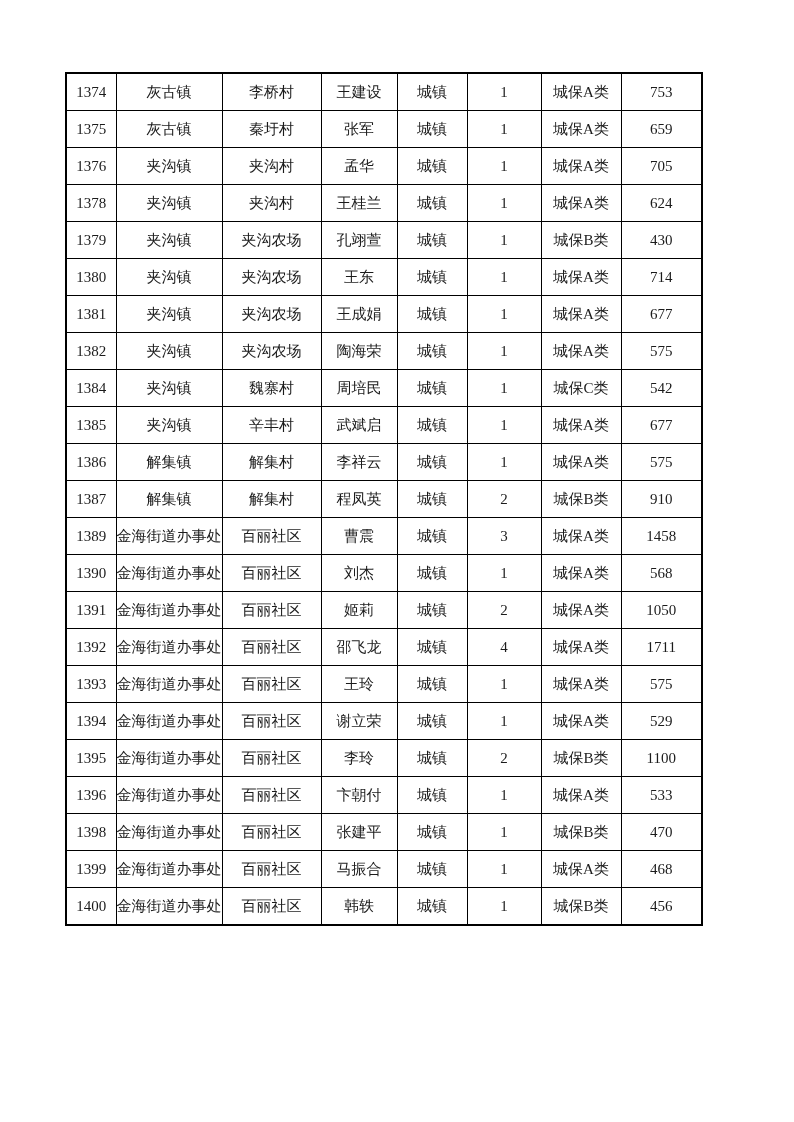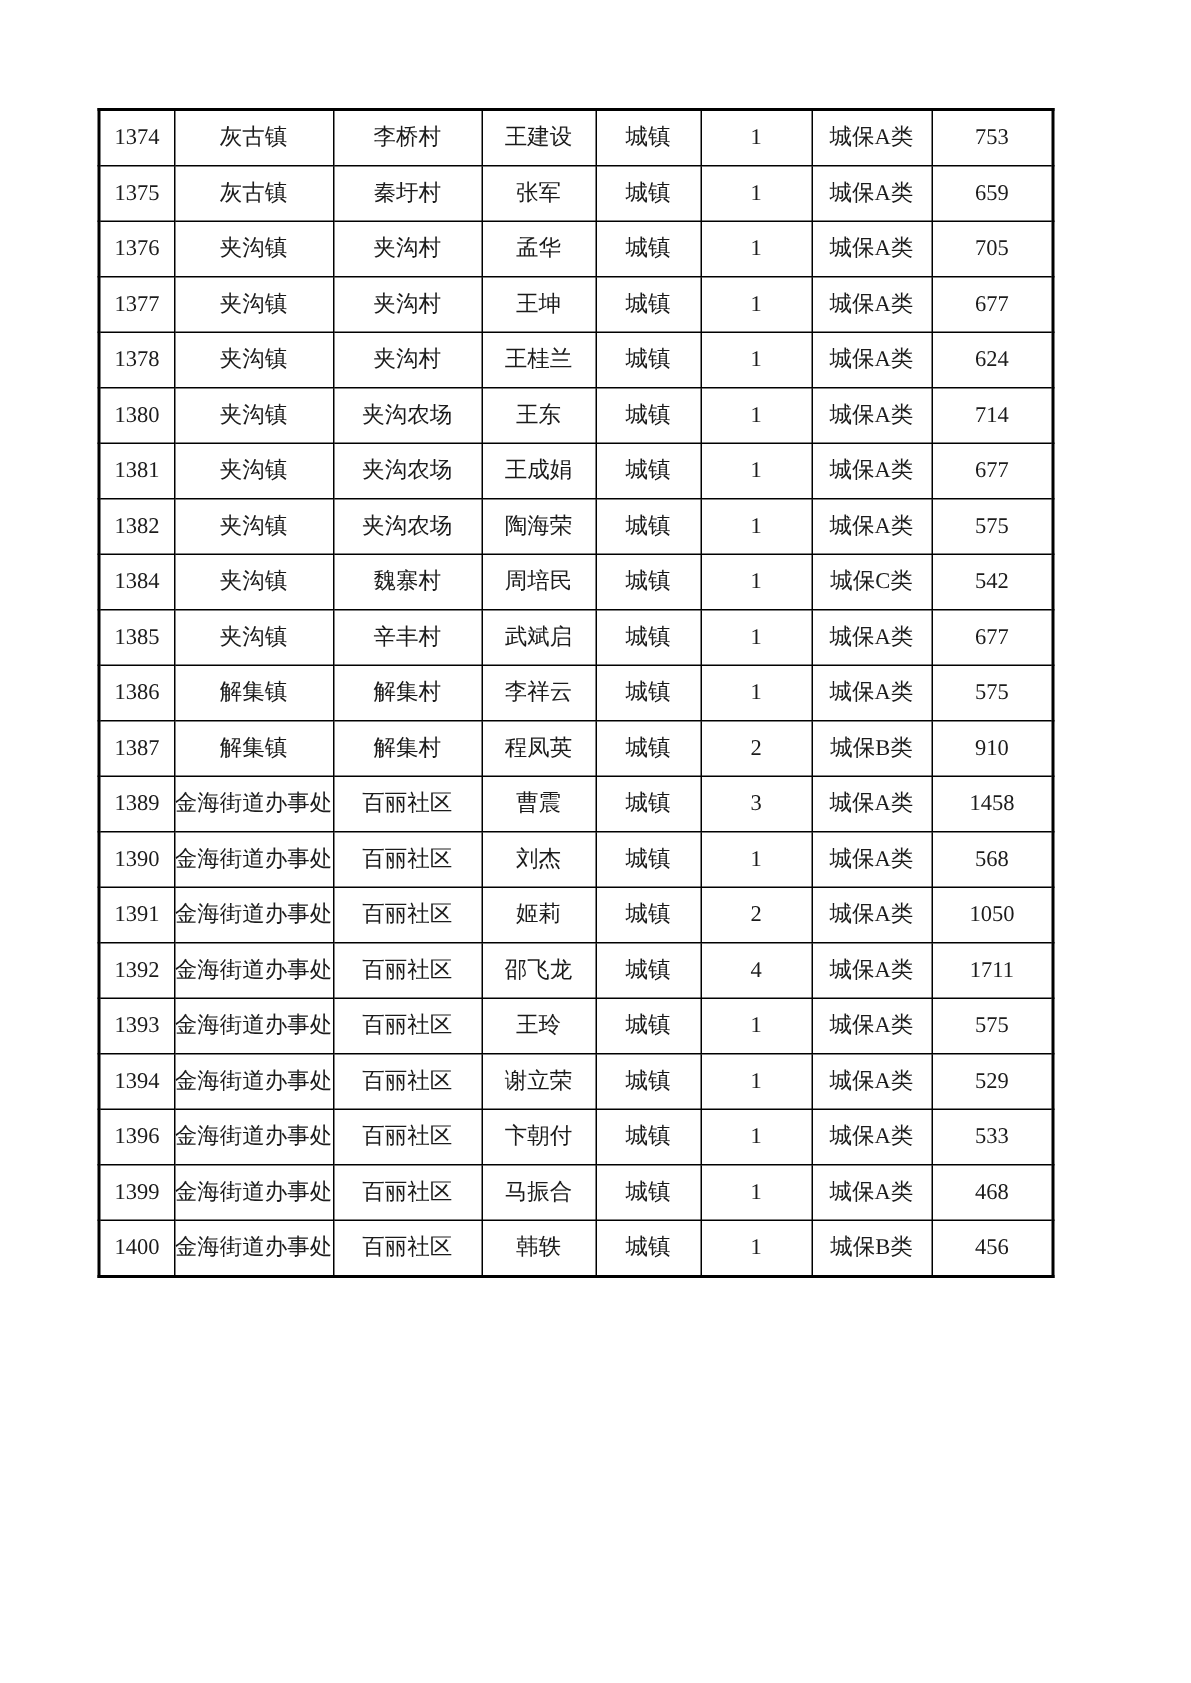--- a/index.html
+++ b/index.html
@@ -76,38 +76,38 @@
           <td>1376</td>
           <td>夹沟镇</td>
           <td>夹沟村</td>
           <td>孟华</td>
           <td>城镇</td>
           <td>1</td>
           <td>城保A类</td>
           <td>705</td>
         </tr>
         <tr>
-          <td>1377</td>
-          <td>夹沟镇</td>
-          <td>夹沟村</td>
-          <td>王坤</td>
-          <td>城镇</td>
-          <td>1</td>
-          <td>城保A类</td>
-          <td>677</td>
-        </tr>
-        <tr>
           <td>1378</td>
           <td>夹沟镇</td>
           <td>夹沟村</td>
           <td>王桂兰</td>
           <td>城镇</td>
           <td>1</td>
           <td>城保A类</td>
           <td>624</td>
+        </tr>
+        <tr>
+          <td>1379</td>
+          <td>夹沟镇</td>
+          <td>夹沟农场</td>
+          <td>孔翊萱</td>
+          <td>城镇</td>
+          <td>1</td>
+          <td>城保B类</td>
+          <td>430</td>
         </tr>
         <tr>
           <td>1380</td>
           <td>夹沟镇</td>
           <td>夹沟农场</td>
           <td>王东</td>
           <td>城镇</td>
           <td>1</td>
           <td>城保A类</td>
           <td>714</td>
@@ -226,28 +226,48 @@
           <td>1394</td>
           <td>金海街道办事处</td>
           <td>百丽社区</td>
           <td>谢立荣</td>
           <td>城镇</td>
           <td>1</td>
           <td>城保A类</td>
           <td>529</td>
         </tr>
         <tr>
+          <td>1395</td>
+          <td>金海街道办事处</td>
+          <td>百丽社区</td>
+          <td>李玲</td>
+          <td>城镇</td>
+          <td>2</td>
+          <td>城保B类</td>
+          <td>1100</td>
+        </tr>
+        <tr>
           <td>1396</td>
           <td>金海街道办事处</td>
           <td>百丽社区</td>
           <td>卞朝付</td>
           <td>城镇</td>
           <td>1</td>
           <td>城保A类</td>
           <td>533</td>
+        </tr>
+        <tr>
+          <td>1398</td>
+          <td>金海街道办事处</td>
+          <td>百丽社区</td>
+          <td>张建平</td>
+          <td>城镇</td>
+          <td>1</td>
+          <td>城保B类</td>
+          <td>470</td>
         </tr>
         <tr>
           <td>1399</td>
           <td>金海街道办事处</td>
           <td>百丽社区</td>
           <td>马振合</td>
           <td>城镇</td>
           <td>1</td>
           <td>城保A类</td>
           <td>468</td>

